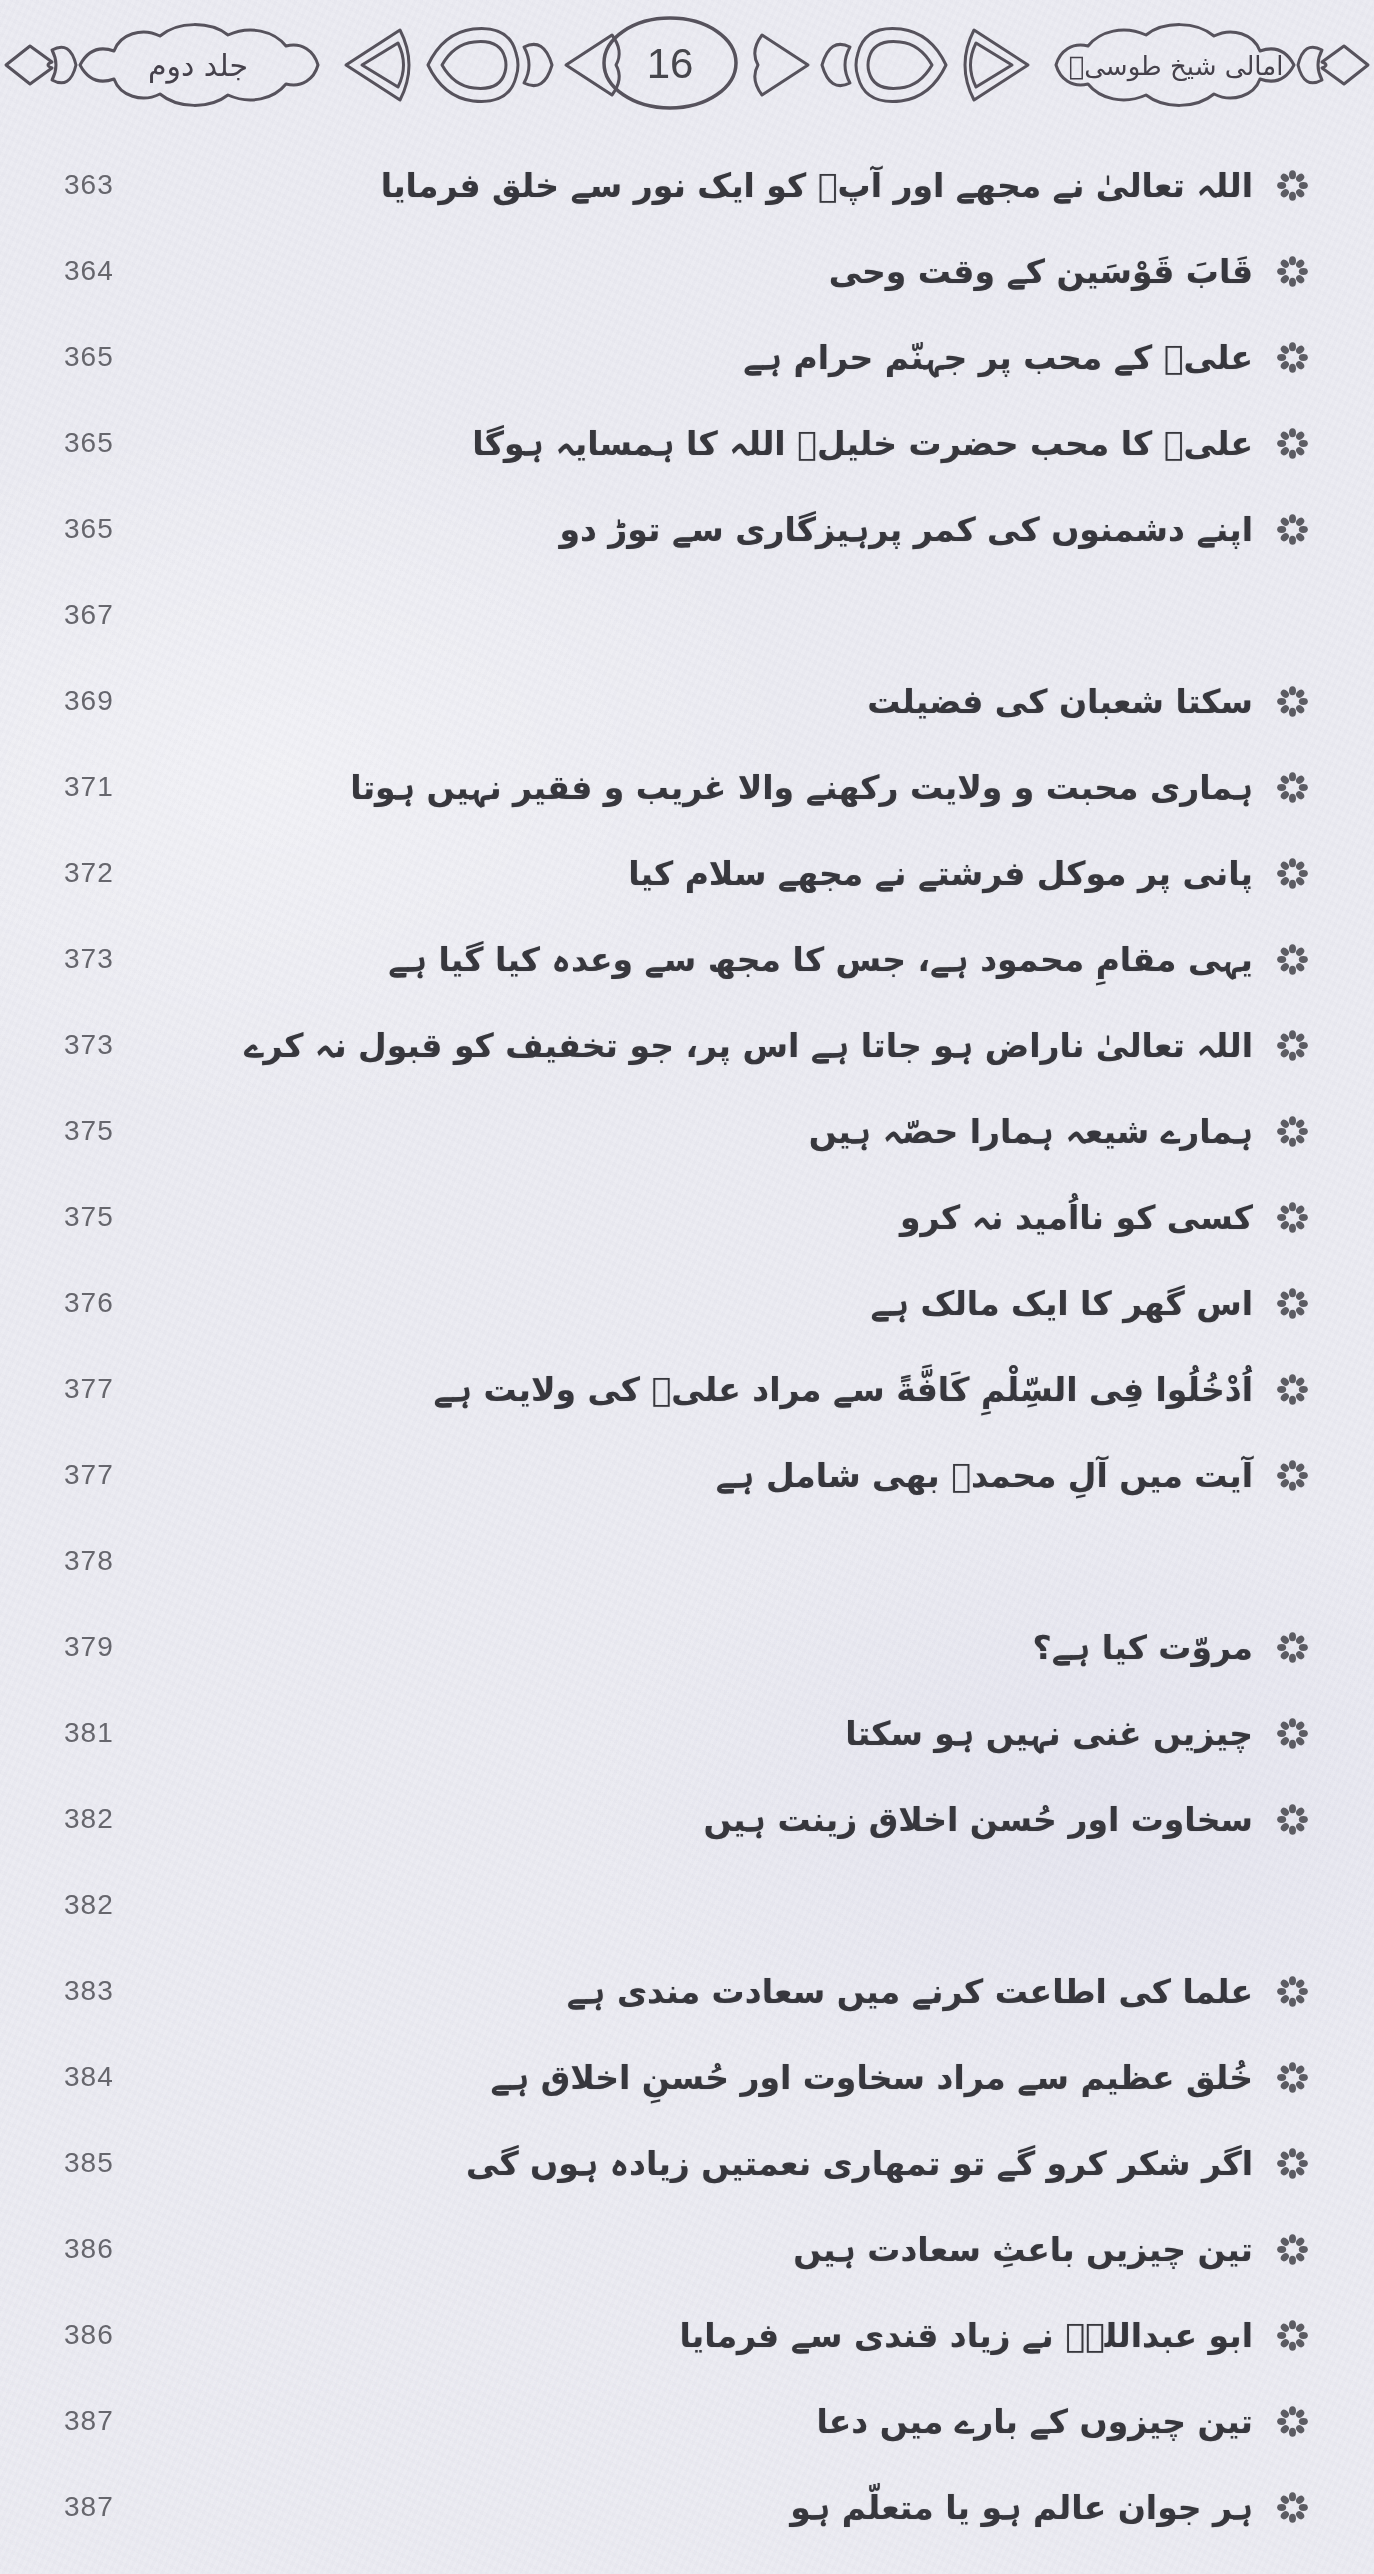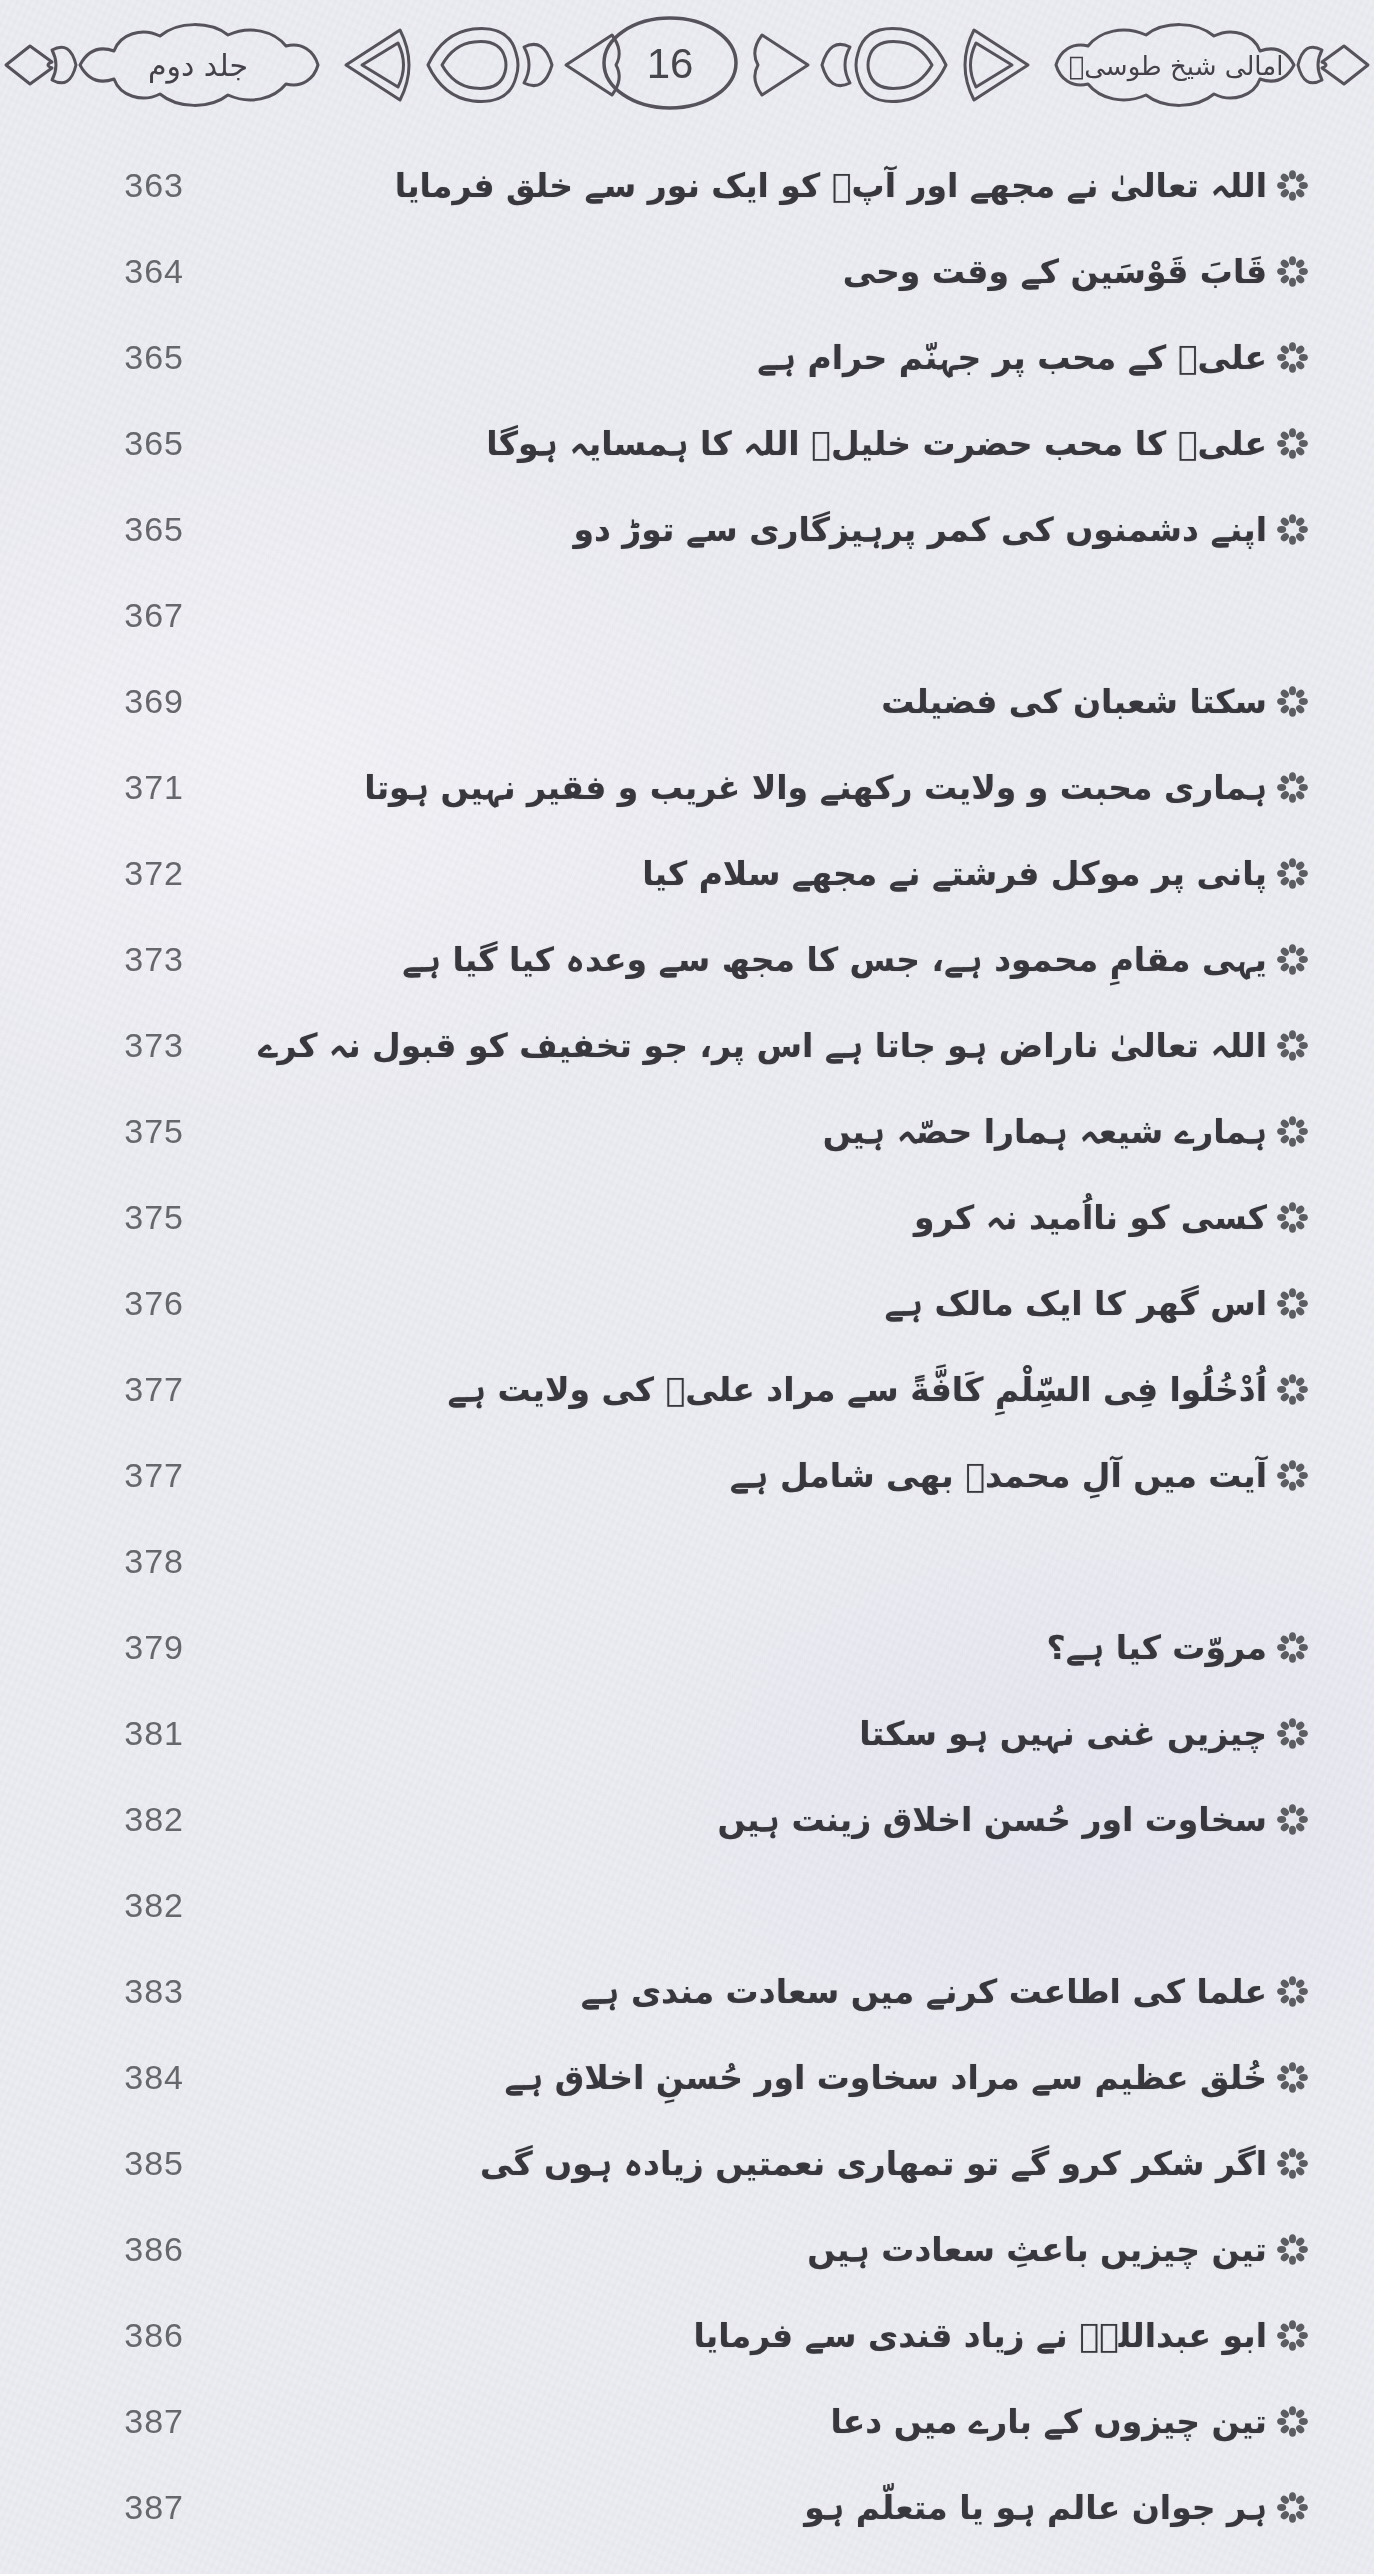--- a/index.html
+++ b/index.html
@@ -40,31 +40,30 @@
   }
   .row{
     height:86px;
     display:flex;
     align-items:center;
     justify-content:space-between;
     padding:0 66px 0 64px;
   }
   .num{
     font-family:"Liberation Sans", sans-serif;
-    font-size:34px;
+    font-size:28px;
     color:var(--number);
     letter-spacing:1px;
     min-width:120px;
-    text-align:right;
   }
   .entry-right{
     direction:rtl;
     display:flex;
     align-items:center;
-    gap:10px;
+    gap:24px;
     max-width:1080px;
   }
   .title{
     font-size:33px;
     font-weight:bold;
     color:var(--ink);
     white-space:nowrap;
     text-shadow:0 0 1px rgba(55,55,61,.35);
   }
   .flower{width:31px;height:31px;flex:0 0 31px;}

